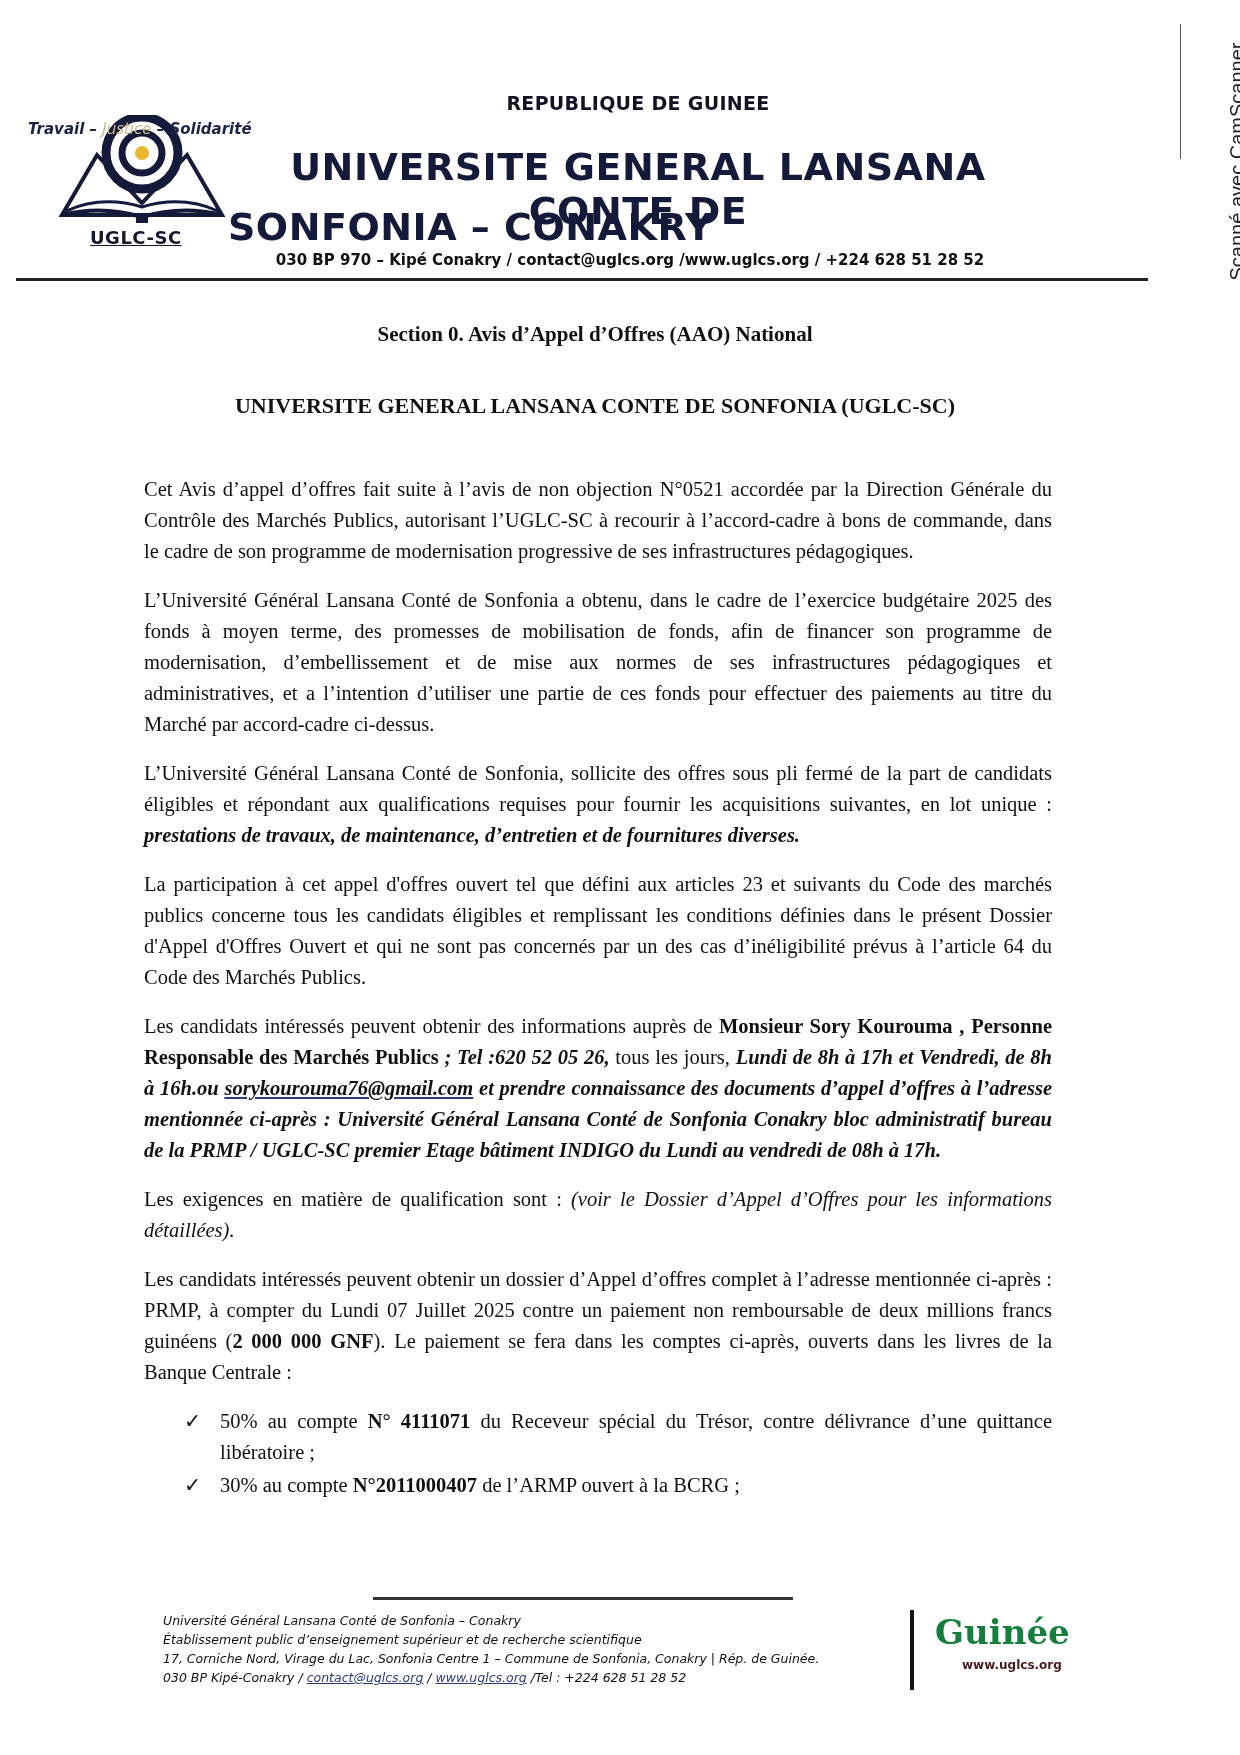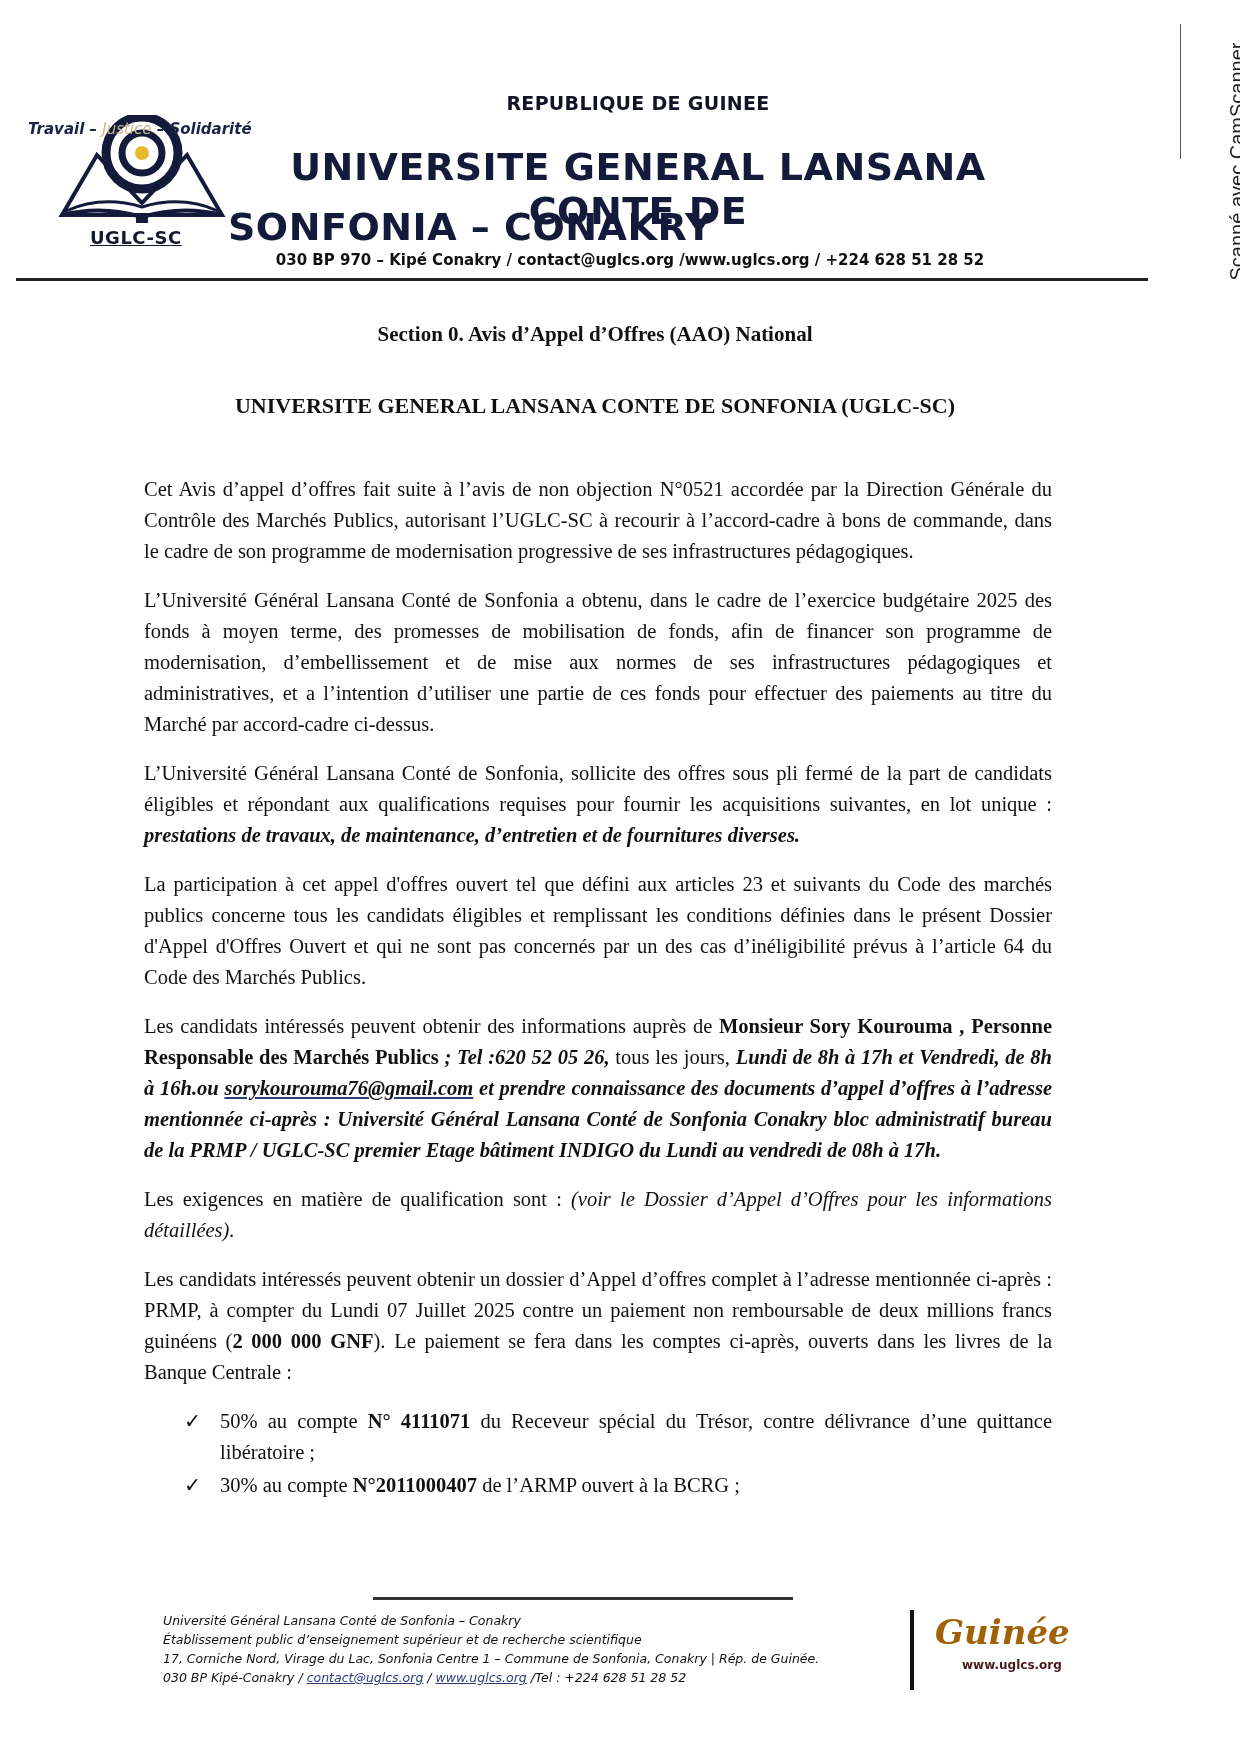--- a/index.html
+++ b/index.html
@@ -33,21 +33,21 @@
 
   .checklist { list-style: none; padding: 0; margin: 10px 0 0 0; }
   .checklist li { position: relative; padding-left: 76px; margin-bottom: 2px; }
   .checklist li .check { position: absolute; left: 40px; top: 0; }
 
   .foot-rule { position: absolute; left: 373px; top: 1597px; width: 420px; height: 3px; background: #333; }
   .footer { position: absolute; left: 163px; top: 1611px; width: 760px; font-family: "DejaVu Sans", sans-serif; font-style: italic; font-size: 12.5px; line-height: 19px; color: #111; }
   .footer .l { display: block; white-space: nowrap; }
   .footer a { color: #2c3a7a; text-decoration: underline; text-align: center; }
   .vbar { position: absolute; left: 910px; top: 1610px; width: 4px; height: 80px; background: #111; }
-  .guinee { position: absolute; left: 935px; top: 1612px; font-family: "DejaVu Serif", serif; font-style: italic; font-weight: bold; font-size: 34px; color: #a16207; }
+  .guinee { position: absolute; left: 935px; top: 1612px; font-family: "DejaVu Serif", serif; font-weight: bold; font-size: 34px; color: #15803d; }
   .guinee-url { position: absolute; left: 962px; top: 1658px; font-family: "DejaVu Sans", sans-serif; font-weight: bold; font-size: 12px; color: #4a1a1c; }
 </style>
 </head>
 <body>
 
 <div class="header">
   <div class="logo">
     <svg viewBox="0 0 180 120">
       <path d="M10 100 L45 40 L90 88 L135 40 L170 100 Z" fill="none" stroke="#141a3a" stroke-width="4"></path>
       <path d="M14 96 Q50 80 90 92 Q130 80 166 96" fill="none" stroke="#141a3a" stroke-width="3"></path>

